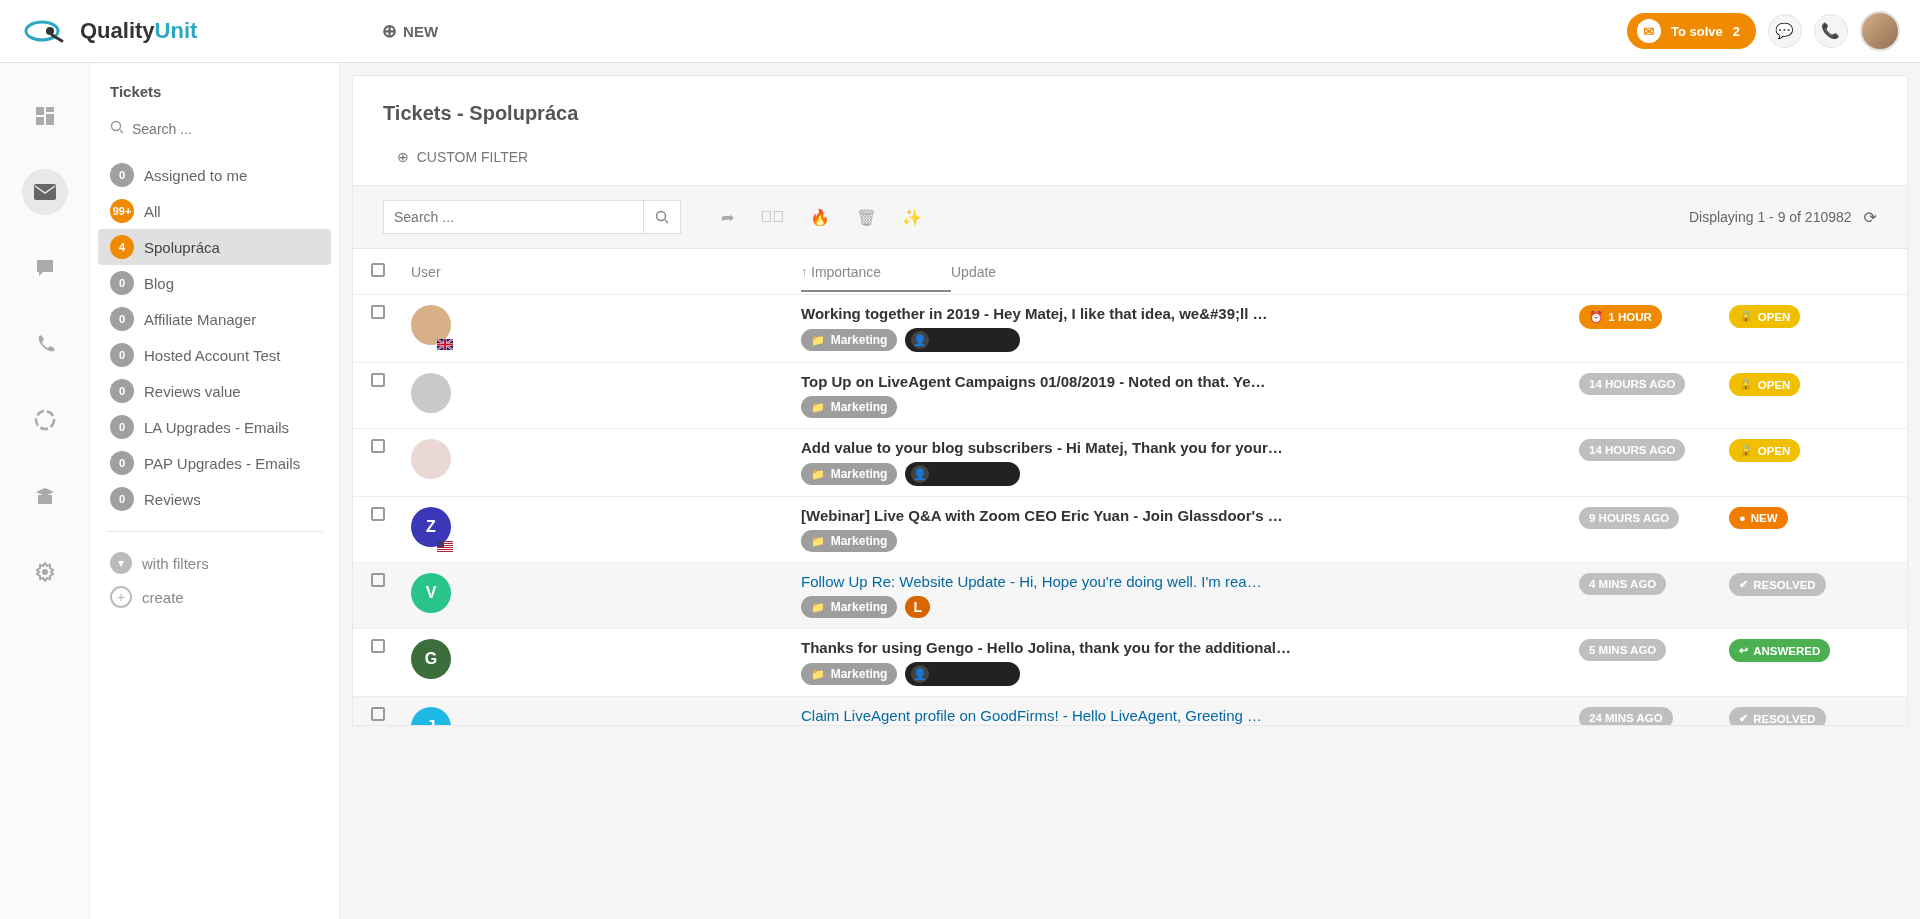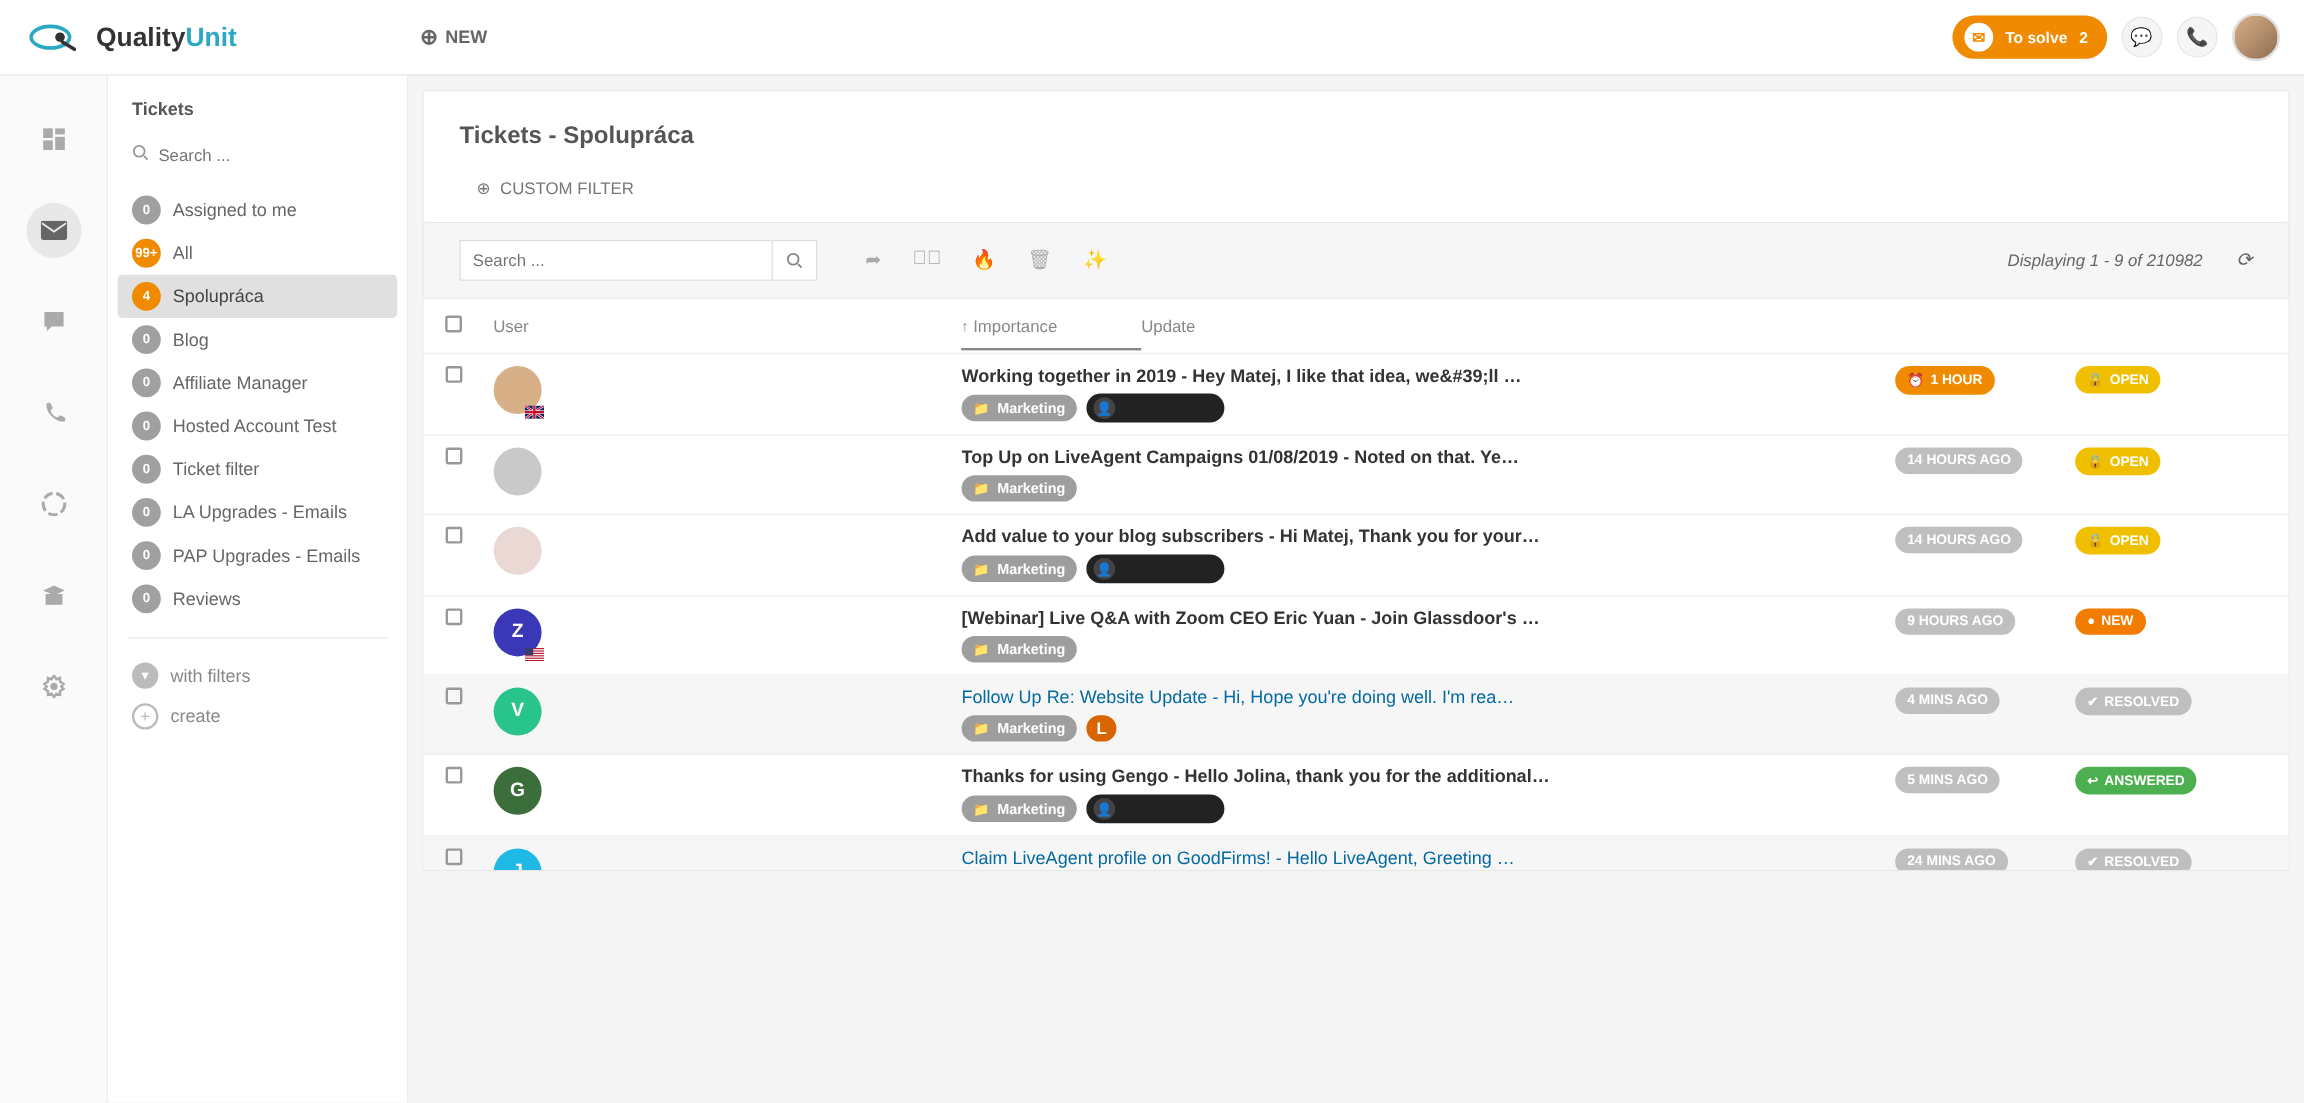--- a/index.html
+++ b/index.html
@@ -1,19 +1,19 @@
 <!DOCTYPE html>
 <html><head>
 <meta charset="utf-8">
 <style>
 * { box-sizing: border-box; margin: 0; padding: 0; }
 body { font-family: Arial, Helvetica, sans-serif; font-size: 14px; color: #333; background: #f5f5f5; overflow: hidden; }
 
 
-.topbar { height: 63px; background: #fff; border-bottom: 1px solid #e0e0e0; display: flex; align-items: center; padding: 0 20px; }
+.topbar { height: 63px; background: #fff; border-bottom: 1px solid #e0e0e0; display: flex; align-items: center; padding: 0 20px; gap: 32px; }
 .logo { display: flex; align-items: center; gap: 10px; width: 320px; }
 .logo-mark { width: 50px; height: 30px; display: flex; align-items: center; justify-content: center; }
 .brand { font-size: 22px; font-weight: 700; }
 .brand .g { color: #333; }
 .brand .b { color: #2ca8c2; }
 .new-btn { display: flex; align-items: center; gap: 6px; color: #666; font-weight: 600; font-size: 15px; cursor: pointer; margin-left: 10px; }
 .plus-icon { font-size: 18px; color: #666; }
 .top-right { margin-left: auto; display: flex; align-items: center; gap: 12px; }
 .tosolve { background: #f08a00; color: #fff; border-radius: 20px; padding: 6px 16px 6px 10px; display: flex; align-items: center; gap: 10px; font-weight: 600; font-size: 13px; }
 .tosolve-ico { background: #fff; color: #f08a00; width: 24px; height: 24px; border-radius: 50%; display: flex; align-items: center; justify-content: center; font-size: 13px; }
@@ -49,21 +49,21 @@
 .page-title { font-size: 20px; font-weight: 700; color: #555; margin-bottom: 24px; }
 .custom-filter { display: inline-flex; align-items: center; gap: 8px; color: #777; font-size: 14px; font-weight: 500; cursor: pointer; margin-left: 14px; }
 
 
 .toolbar { display: flex; align-items: center; padding: 14px 0 14px; }
 .tb-search { display: flex; align-items: stretch; }
 .tb-search input { width: 260px; height: 34px; border: 1px solid #ddd; border-right: none; padding: 0 10px; font-size: 14px; outline: none; background: #fff; }
 .tb-search-btn { width: 38px; border: 1px solid #ddd; background: #fff; display: flex; align-items: center; justify-content: center; color: #888; cursor: pointer; }
 .tb-actions { display: flex; gap: 26px; margin-left: 40px; color: #aaa; font-size: 16px; }
 .tb-actions span { cursor: pointer; }
-.tb-right { margin-left: auto; display: flex; align-items: center; gap: 28px; color: #666; font-size: 14px; font-style: italic; }
+.tb-right { margin-left: auto; display: flex; align-items: center; gap: 12px; color: #666; font-size: 14px; }
 .refresh-ico { font-size: 16px; cursor: pointer; color: #666; }
 
 
 .ttable { border-top: 1px solid #e6e6e6; }
 .thead { display: flex; align-items: center; padding: 14px 18px; color: #888; font-size: 14px; border-bottom: 1px solid #eee; }
 .col-chk { width: 40px; }
 .col-user { width: 390px; }
 .col-ticket { flex: 1; padding-right: 10px; }
 .col-imp { width: 150px; }
 .col-status { width: 160px; }
@@ -208,21 +208,21 @@
         <div class="sb-item">
           <span class="sb-badge ">0</span>
           <span>Affiliate Manager</span>
         </div>
         <div class="sb-item">
           <span class="sb-badge ">0</span>
           <span>Hosted Account Test</span>
         </div>
         <div class="sb-item">
           <span class="sb-badge ">0</span>
-          <span>Ticket filter</span>
+          <span>Reviews value</span>
         </div>
         <div class="sb-item">
           <span class="sb-badge ">0</span>
           <span>LA Upgrades - Emails</span>
         </div>
         <div class="sb-item">
           <span class="sb-badge ">0</span>
           <span>PAP Upgrades - Emails</span>
         </div>
         <div class="sb-item">

